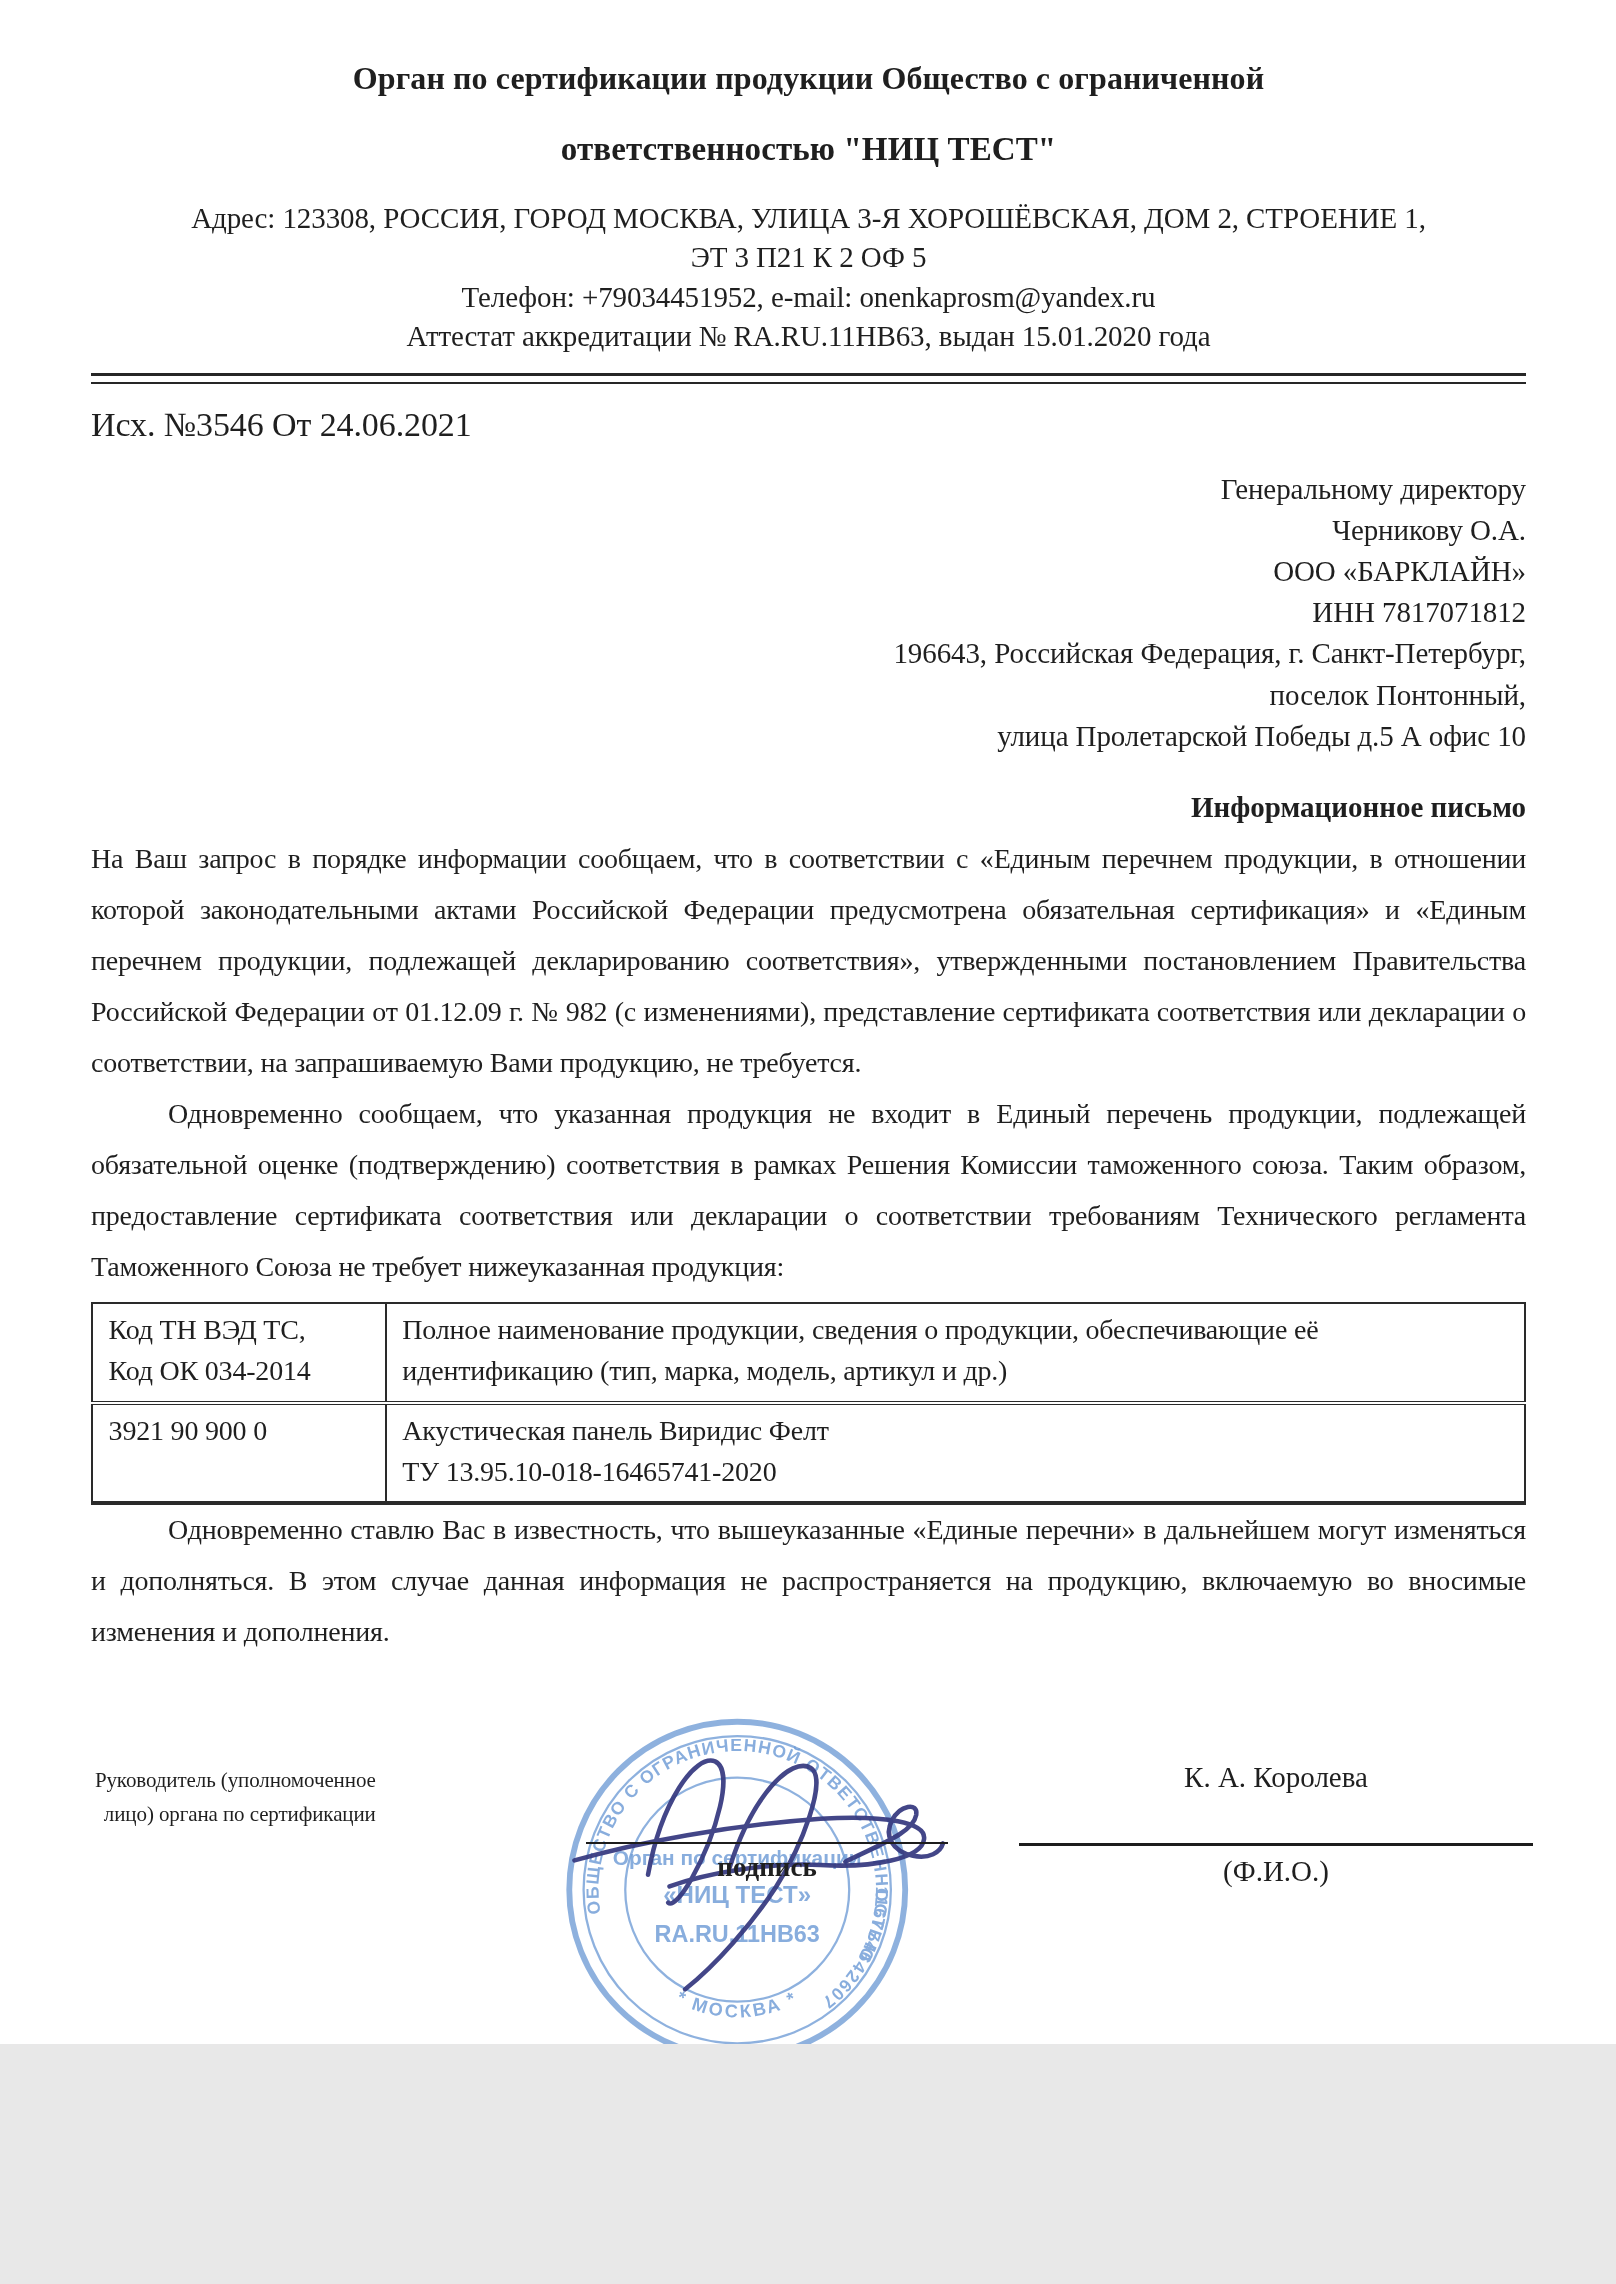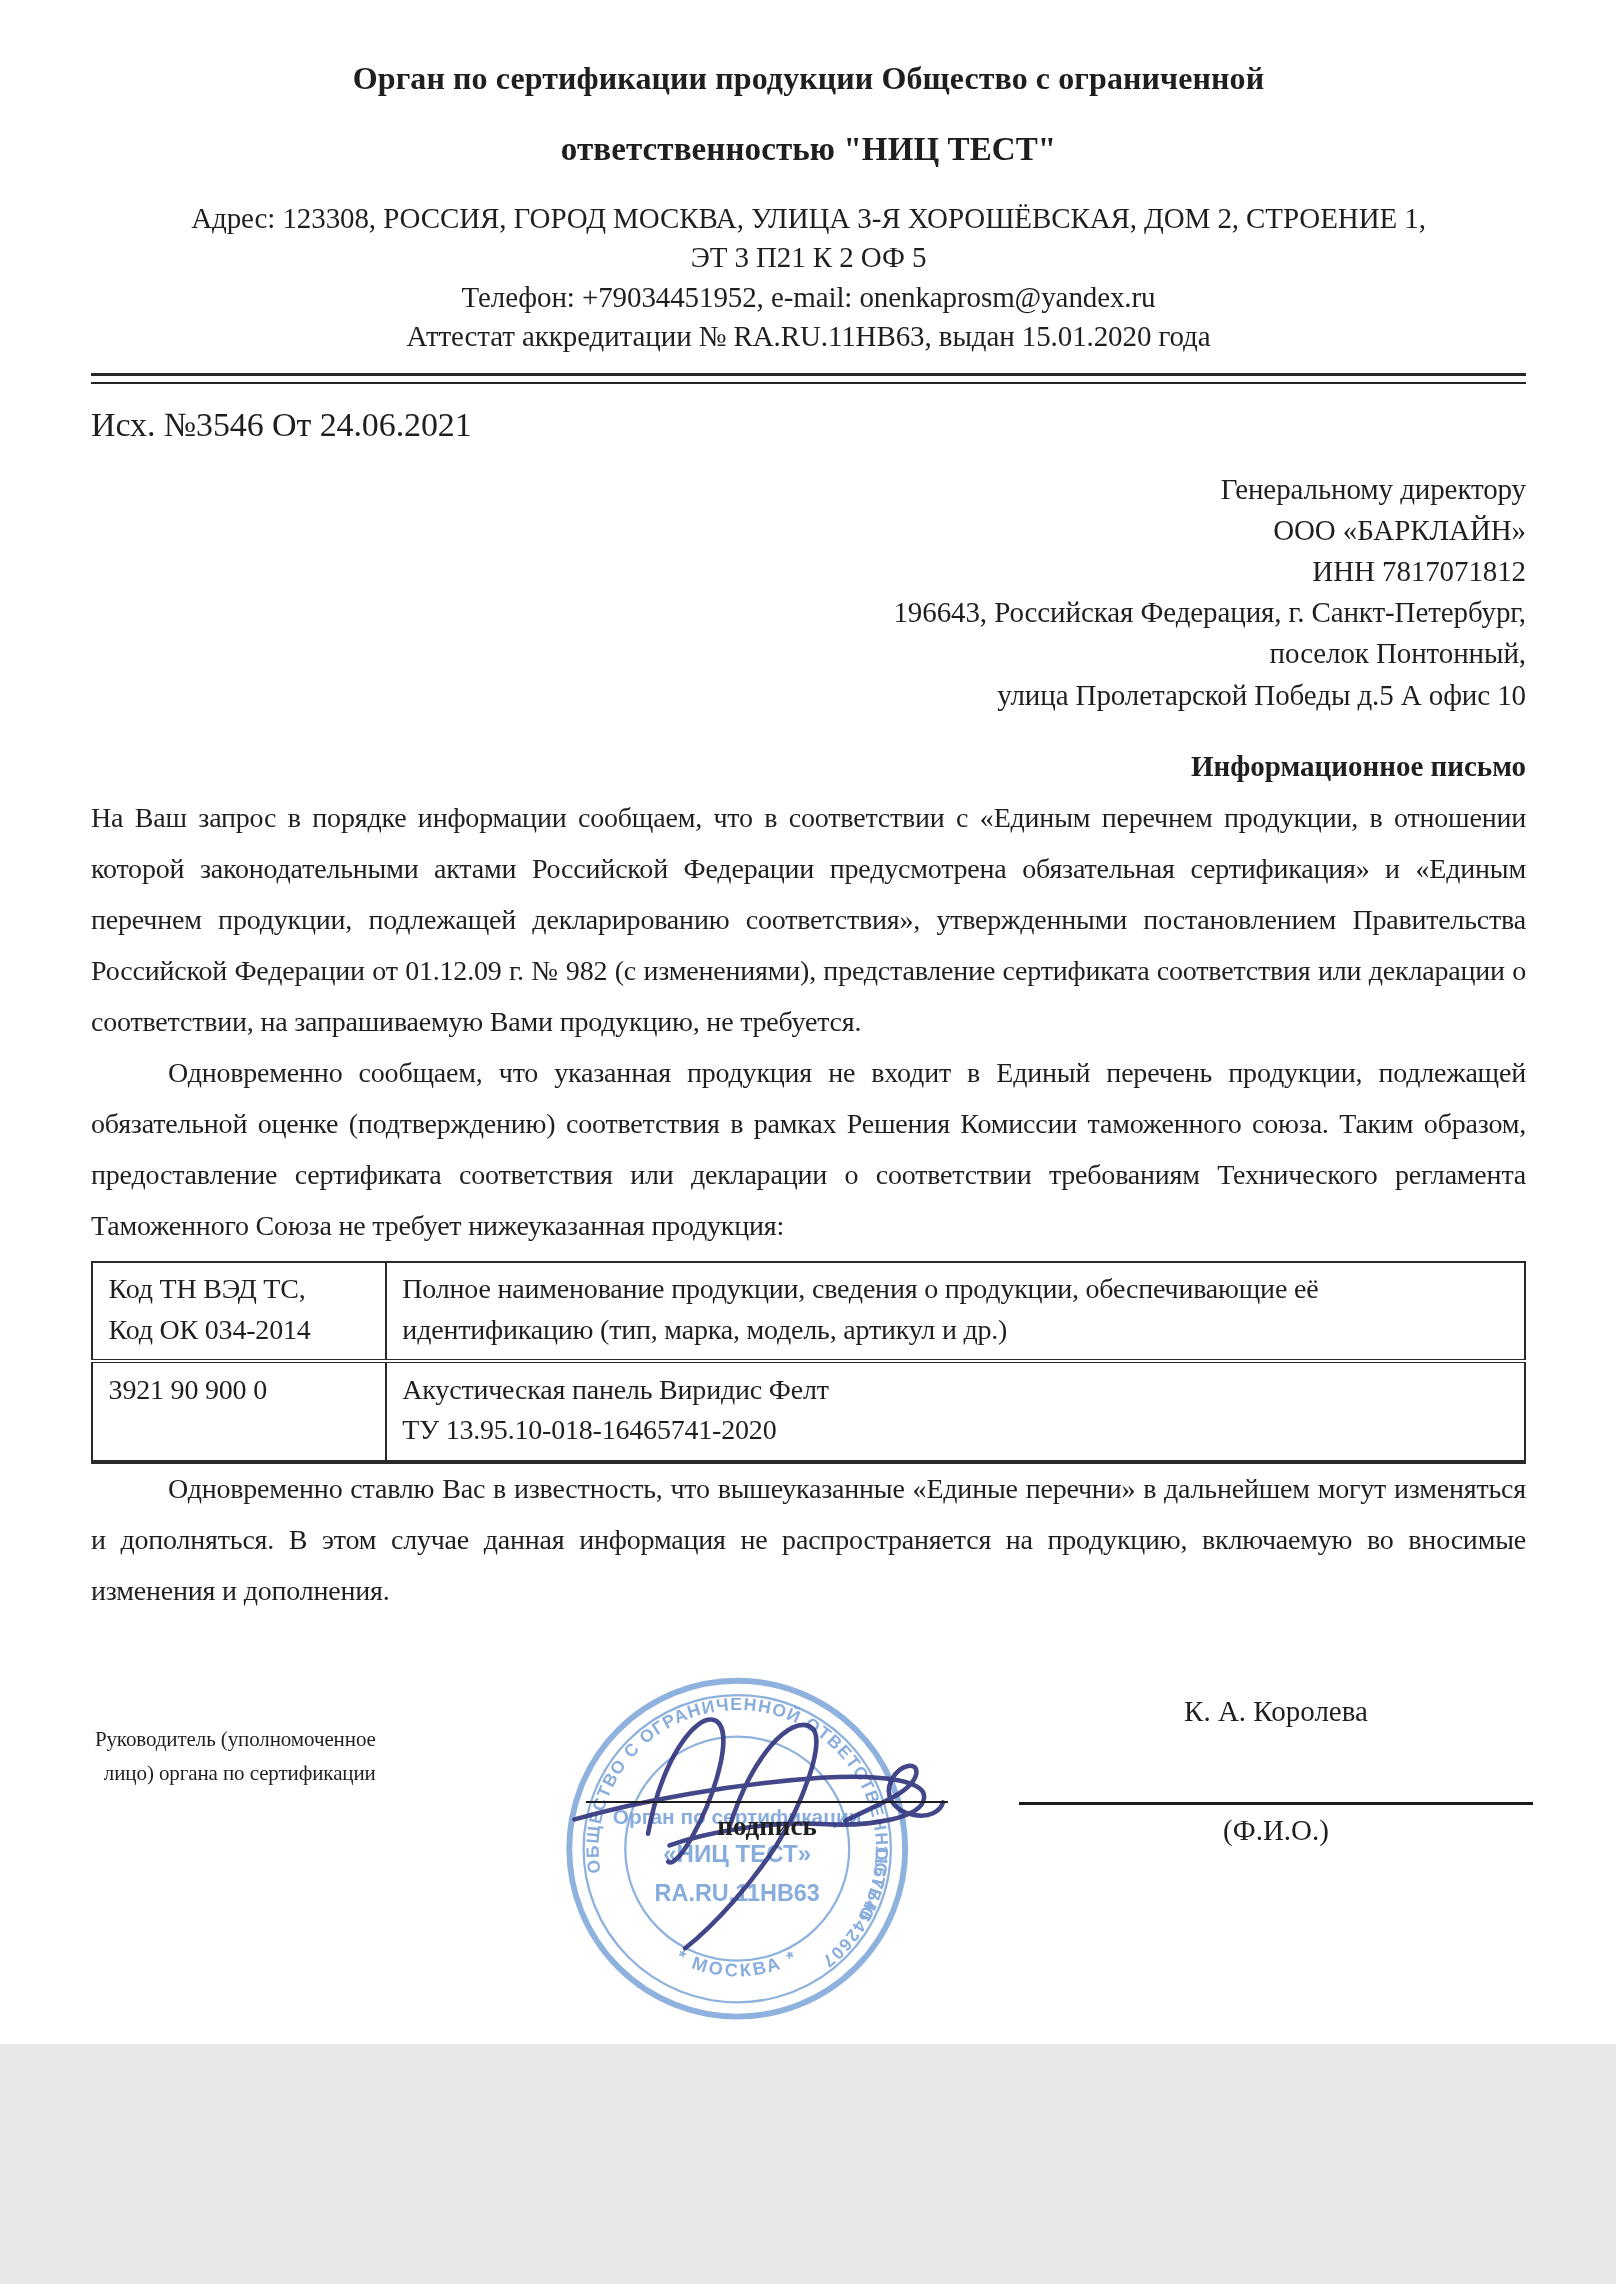--- a/index.html
+++ b/index.html
@@ -26,21 +26,21 @@
     border:2px solid #2a2a2a;font-size:28px;font-weight:normal;text-align:left;
     vertical-align:top;padding:6.5px 15.6px 9px 15.6px;line-height:1.45;white-space:pre-line;letter-spacing:-0.2px;
   }
   table.product th{border-bottom:4.6px double #2a2a2a;}
   .col-code{width:20.5%;}
   .sig-area{position:relative;height:495px;margin-top:46px;}
   .sig-left{position:absolute;left:3.9px;top:60px;font-size:21px;line-height:1.6;white-space:pre-line;letter-spacing:-0.1px;text-align:right;}
   .seal-svg{position:absolute;left:365px;top:0px;}
   .sig-line{position:absolute;left:495px;top:138px;width:362px;border-top:2.6px solid #1c1c1c;}
   .sig-caption{position:absolute;left:495px;top:148px;width:362px;text-align:center;font-weight:bold;font-size:27px;}
-  .fio-name{position:absolute;left:928px;top:32px;width:514px;text-align:center;font-size:29px;}
+  .fio-name{position:absolute;left:928px;top:57px;width:514px;text-align:center;font-size:29px;}
   .fio-line{position:absolute;left:928px;top:139px;width:514px;border-top:3.3px solid #1c1c1c;}
   .fio-caption{position:absolute;left:928px;top:151px;width:514px;text-align:center;font-size:29px;}
   .stamp-text{font-family:"Liberation Sans","DejaVu Sans",sans-serif;font-weight:bold;}
 </style>
 </head>
 <body>
 
 <div class="page">
 
   <div>
@@ -51,20 +51,21 @@
     <div class="center-line">Телефон: +79034451952, e-mail: onenkaprosm@yandex.ru</div>
     <div class="center-line">Аттестат аккредитации № RA.RU.11НВ63, выдан 15.01.2020 года</div>
   </div>
 
   <div class="header-divider"></div>
 
   <div class="outgoing-ref">Исх. №3546 От 24.06.2021</div>
 
   <div class="recipient">
     <div>Генеральному директору</div>
+    <div>Черникову О.А.</div>
     <div>ООО «БАРКЛАЙН»</div>
     <div>ИНН 7817071812</div>
     <div>196643, Российская Федерация, г. Санкт-Петербург,</div>
     <div>поселок Понтонный,</div>
     <div>улица Пролетарской Победы д.5 А офис 10</div>
   </div>
 
   <div class="letter-title">Информационное письмо</div>
 
   <p class="para first">На Ваш запрос в порядке информации сообщаем, что в соответствии с «Единым перечнем продукции, в отношении которой законодательными актами Российской Федерации предусмотрена обязательная сертификация» и «Единым перечнем продукции, подлежащей декларированию соответствия», утвержденными постановлением Правительства Российской Федерации от 01.12.09 г. № 982 (с изменениями), представление сертификата соответствия или декларации о соответствии, на запрашиваемую Вами продукцию, не требуется.</p>

